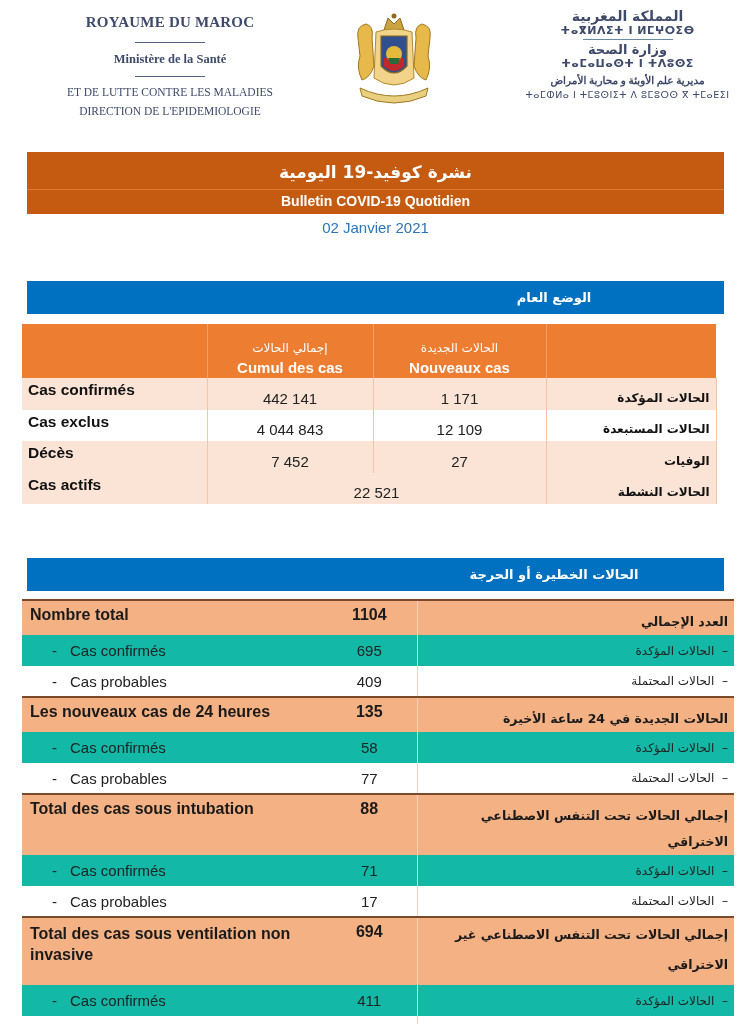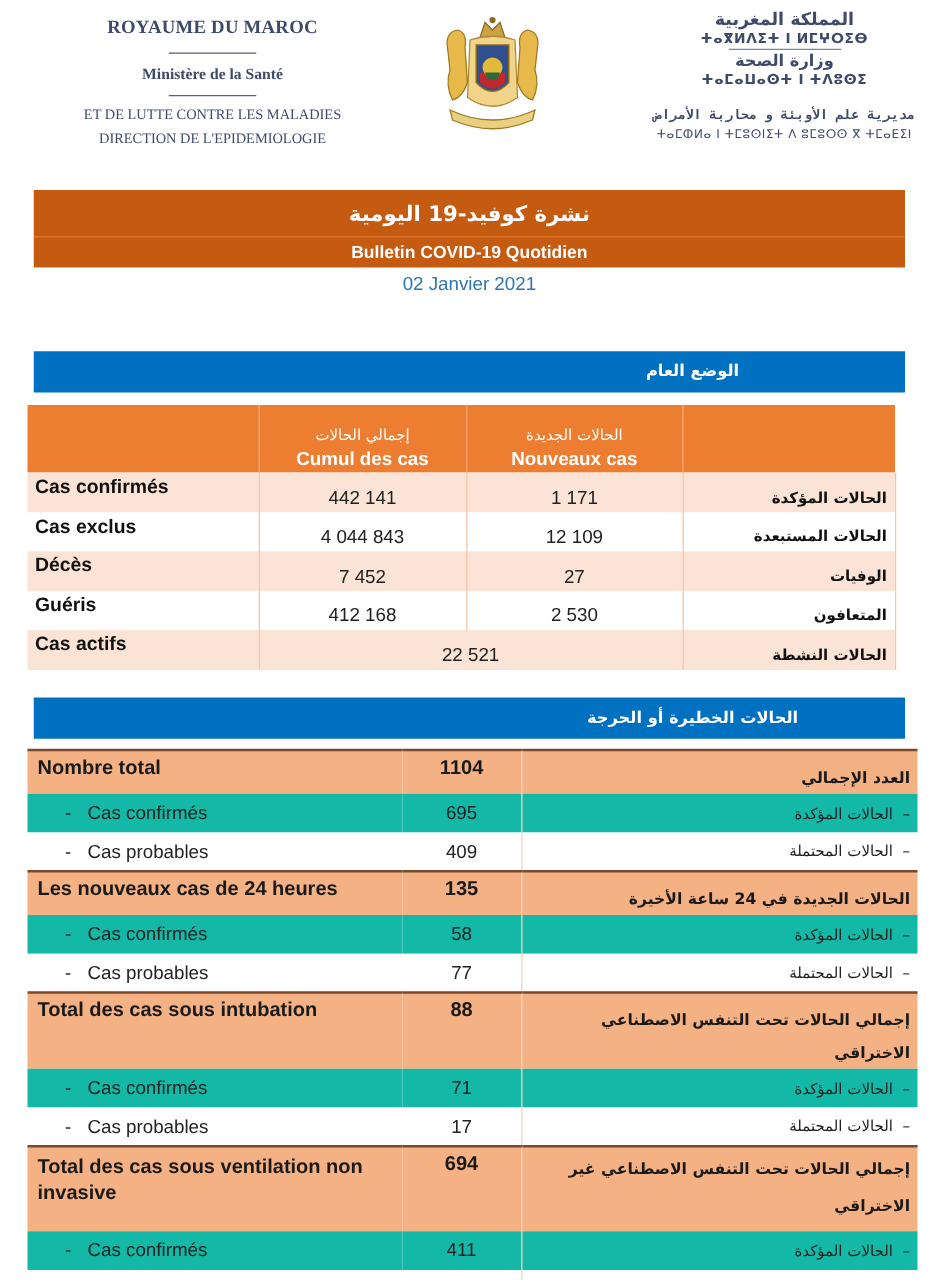--- a/index.html
+++ b/index.html
@@ -13,21 +13,21 @@
   .hdr-left .ministere { font-weight: bold; font-size: 12.5px; }
   .hdr-left .direction { font-size: 11.5px; margin-top: 1px; line-height: 18px; }
   .hdr-left .rule2 { width: 70px; height: 1px; background: #556080; margin: 9px auto 6px; }
 
   .emblem { position: absolute; left: 348px; top: 8px; width: 92px; height: 104px; }
 
   .hdr-right { position: absolute; left: 515px; top: 8px; width: 225px; text-align: center; color: #3f4a6b; direction: rtl; }
   .hdr-right .ar1 { font-family: "DejaVu Sans", sans-serif; font-size: 14px; font-weight: bold; }
   .hdr-right .tf { font-family: "DejaVu Sans", sans-serif; font-size: 11px; font-weight: bold; letter-spacing: 0.5px; direction: ltr; }
   .hdr-right .ar2 { font-family: "DejaVu Sans", sans-serif; font-size: 13px; font-weight: bold; margin-top: 2px; }
-  .hdr-right .ar3 { font-family: Liberation Mono, monospace; font-size: 10.5px; font-weight: bold; margin-top: 16px; }
+  .hdr-right .ar3 { font-family: Liberation Serif, serif; font-size: 10.5px; font-weight: bold; margin-top: 4px; }
   .hdr-right .tf2 { font-family: "DejaVu Sans", sans-serif; font-size: 9.5px; letter-spacing: 0.5px; direction: ltr; margin-top: 3px; }
   .hdr-right .rule { width: 90px; height: 1px; background: #6a8aa0; margin: 2px auto; }
 
   
   .title-band { position: absolute; left: 27px; top: 152px; width: 697px; height: 62px; background: #c55a11; }
   .title-band .ar { height: 38px; line-height: 40px; text-align: center; color: #fff; font-family: "DejaVu Sans", sans-serif; font-weight: bold; font-size: 17px; border-bottom: 1px solid #e07a33; direction: rtl; }
   .title-band .fr { height: 23px; line-height: 22px; text-align: center; color: #fff; font-family: "Liberation Sans", sans-serif; font-weight: bold; font-size: 14px; }
   .date { position: absolute; left: 27px; top: 219px; width: 697px; text-align: center; color: #2e75b6; font-family: "Liberation Sans", sans-serif; font-size: 15px; }
 
   
@@ -143,26 +143,20 @@
     <td class="num">4 044 843</td>
     <td class="num">12 109</td>
     <td class="arl">الحالات المستبعدة</td>
   </tr>
   <tr class="odd">
     <td class="lbl">Décès</td>
     <td class="num">7 452</td>
     <td class="num">27</td>
     <td class="arl">الوفيات</td>
   </tr>
-  <tr class="even">
-    <td class="lbl">Guéris</td>
-    <td class="num">412 168</td>
-    <td class="num">2 530</td>
-    <td class="arl">المتعافون</td>
-  </tr>
   <tr class="odd">
     <td class="lbl">Cas actifs</td>
     <td class="num" colspan="2">22 521</td>
     <td class="arl">الحالات النشطة</td>
   </tr>
 </tbody>
   </table>
 
 <div class="blue-bar" style="top:558px;">
   <div class="ar">الحالات الخطيرة أو الحرجة</div>

